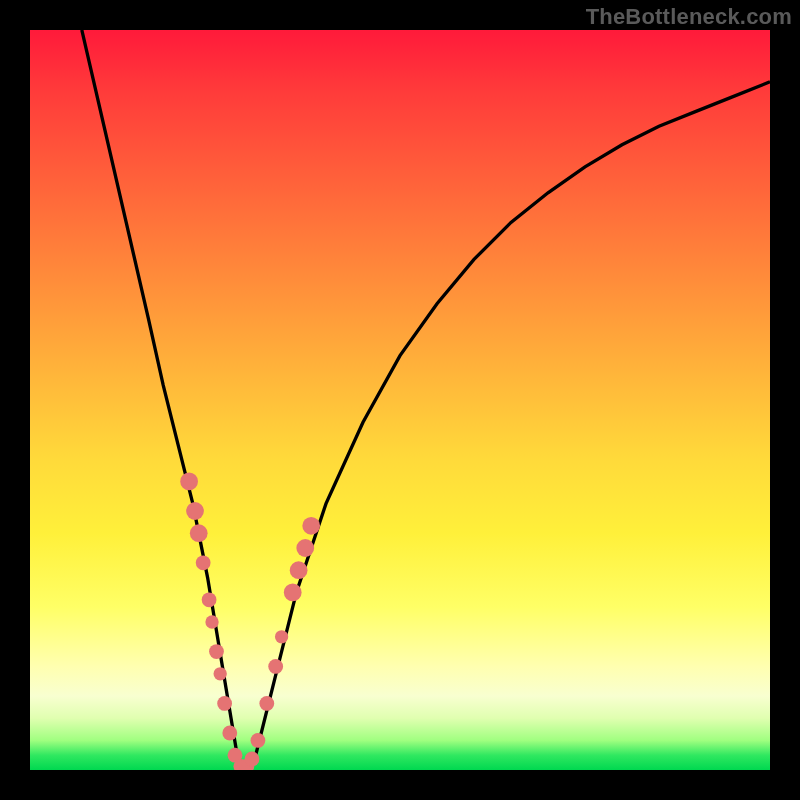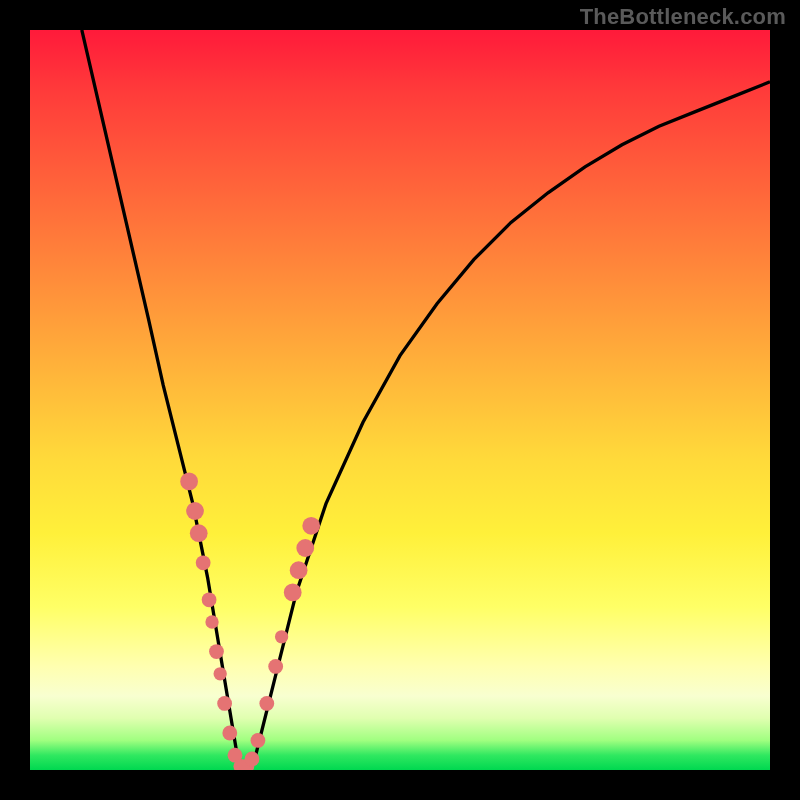--- a/index.html
+++ b/index.html
@@ -41,21 +41,21 @@
       #30e860 98%,
       #00d850 100%
     );
   }
   .plot-area svg {
     display: block;
   }
   .watermark {
     position: absolute;
     top: 4px;
-    right: 14px;
+    right: 8px;
     font-size: 22px;
     font-weight: 600;
     color: #5a5a5a;
     letter-spacing: 0.2px;
     user-select: none;
   }
 </style>
 </head>
 <body>
 

